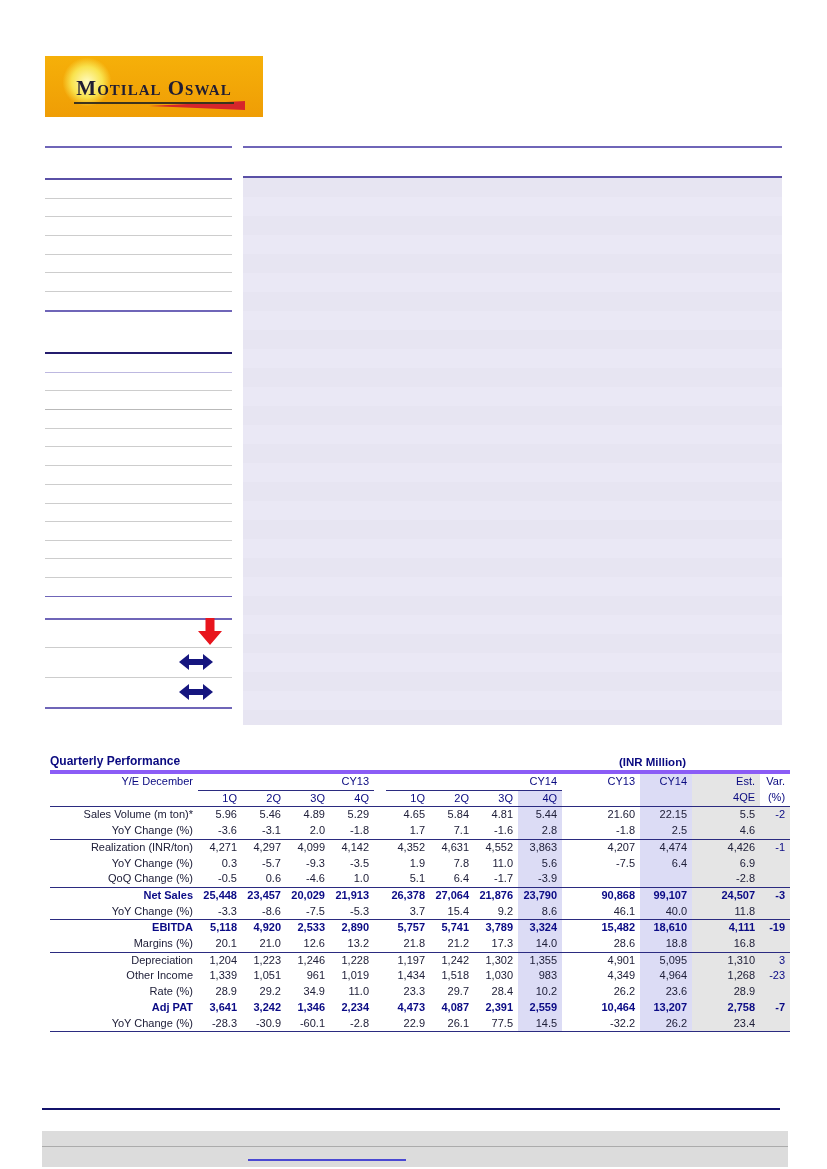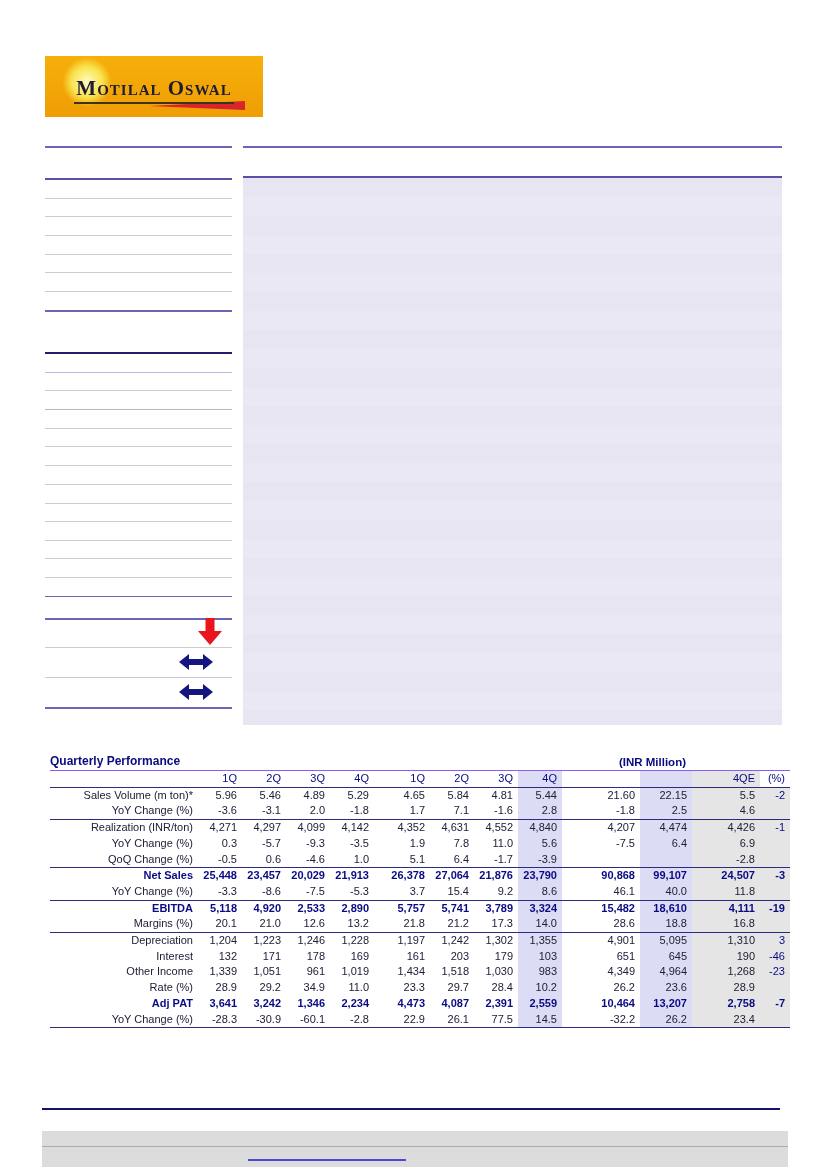--- a/index.html
+++ b/index.html
@@ -32,21 +32,21 @@
     position:absolute; left:243px; top:167px; width:539px; height:547px;
     background:repeating-linear-gradient(180deg,#e7e5f2 0 19px,#eae8f5 19px 38px);
     border-top:2px solid #5a50a6;
   }
   
   .arrow { position:absolute; }
   
   .tablewrap { position:absolute; left:50px; top:743px; width:740px; }
   .title-row {
     display:flex; justify-content:space-between; align-items:flex-end;
-    border-bottom:1px solid #8b5cf6; padding-bottom:2px; height:16px;
+    border-bottom:4px solid #8b5cf6; padding-bottom:2px; height:16px;
   }
   .title-row .ttl { font-size:12px; font-weight:bold; color:#0a0a80; }
   .title-row .unit { font-size:11.5px; font-weight:bold; color:#0a0a80; margin-right:104px; }
   table.qp {
     border-collapse:collapse; table-layout:fixed; width:740px;
     font-size:11px; color:#20203a;
   }
   table.qp th, table.qp td {
     padding:0 5px 0 0; height:15.7px; line-height:15.7px;
     text-align:right; white-space:nowrap; overflow:hidden; font-weight:normal;
@@ -148,20 +148,30 @@
         <col style="width:44px">
           <col style="width:44px">
           <col style="width:44px">
           <col style="width:44px">
         <col style="width:78px">
           <col style="width:52px">
           <col style="width:68px">
           <col style="width:30px">
       </colgroup>
       <thead>
+        <tr class="hdr-a">
+          <th class="lft">Y/E December</th>
+          <th class="grp" colspan="4">CY13</th>
+          <th></th>
+          <th class="grp" colspan="4">CY14</th>
+          <th class="ctr">CY13</th>
+          <th class="ctr lav">CY14</th>
+          <th class="ctr gry">Est.</th>
+          <th class="ctr">Var.</th>
+        </tr>
         <tr class="hdr-b">
           <th></th>
           <th>1Q</th>
           <th>2Q</th>
           <th>3Q</th>
           <th>4Q</th>
           <th></th>
           <th>1Q</th>
           <th>2Q</th>
           <th>3Q</th>
@@ -208,21 +218,21 @@
           <tr class="sep">
             <td class="lbl">Realization (INR/ton)</td>
             <td>4,271</td>
             <td>4,297</td>
             <td>4,099</td>
             <td>4,142</td>
             <td></td>
             <td>4,352</td>
             <td>4,631</td>
             <td>4,552</td>
-            <td class="lav">4,840</td>
+            <td class="lav">3,863</td>
             <td>4,207</td>
             <td class="lav">4,474</td>
             <td class="gry">4,426</td>
             <td class="gry varc">-1</td>
           </tr>
           <tr>
             <td class="lbl ind">YoY Change (%)</td>
             <td>0.3</td>
             <td>-5.7</td>
             <td>-9.3</td>
@@ -327,36 +337,20 @@
             <td>1,197</td>
             <td>1,242</td>
             <td>1,302</td>
             <td class="lav">1,355</td>
             <td>4,901</td>
             <td class="lav">5,095</td>
             <td class="gry">1,310</td>
             <td class="gry varc">3</td>
           </tr>
           <tr>
-            <td class="lbl">Interest</td>
-            <td>132</td>
-            <td>171</td>
-            <td>178</td>
-            <td>169</td>
-            <td></td>
-            <td>161</td>
-            <td>203</td>
-            <td>179</td>
-            <td class="lav">103</td>
-            <td>651</td>
-            <td class="lav">645</td>
-            <td class="gry">190</td>
-            <td class="gry varc">-46</td>
-          </tr>
-          <tr>
             <td class="lbl">Other Income</td>
             <td>1,339</td>
             <td>1,051</td>
             <td>961</td>
             <td>1,019</td>
             <td></td>
             <td>1,434</td>
             <td>1,518</td>
             <td>1,030</td>
             <td class="lav">983</td>

